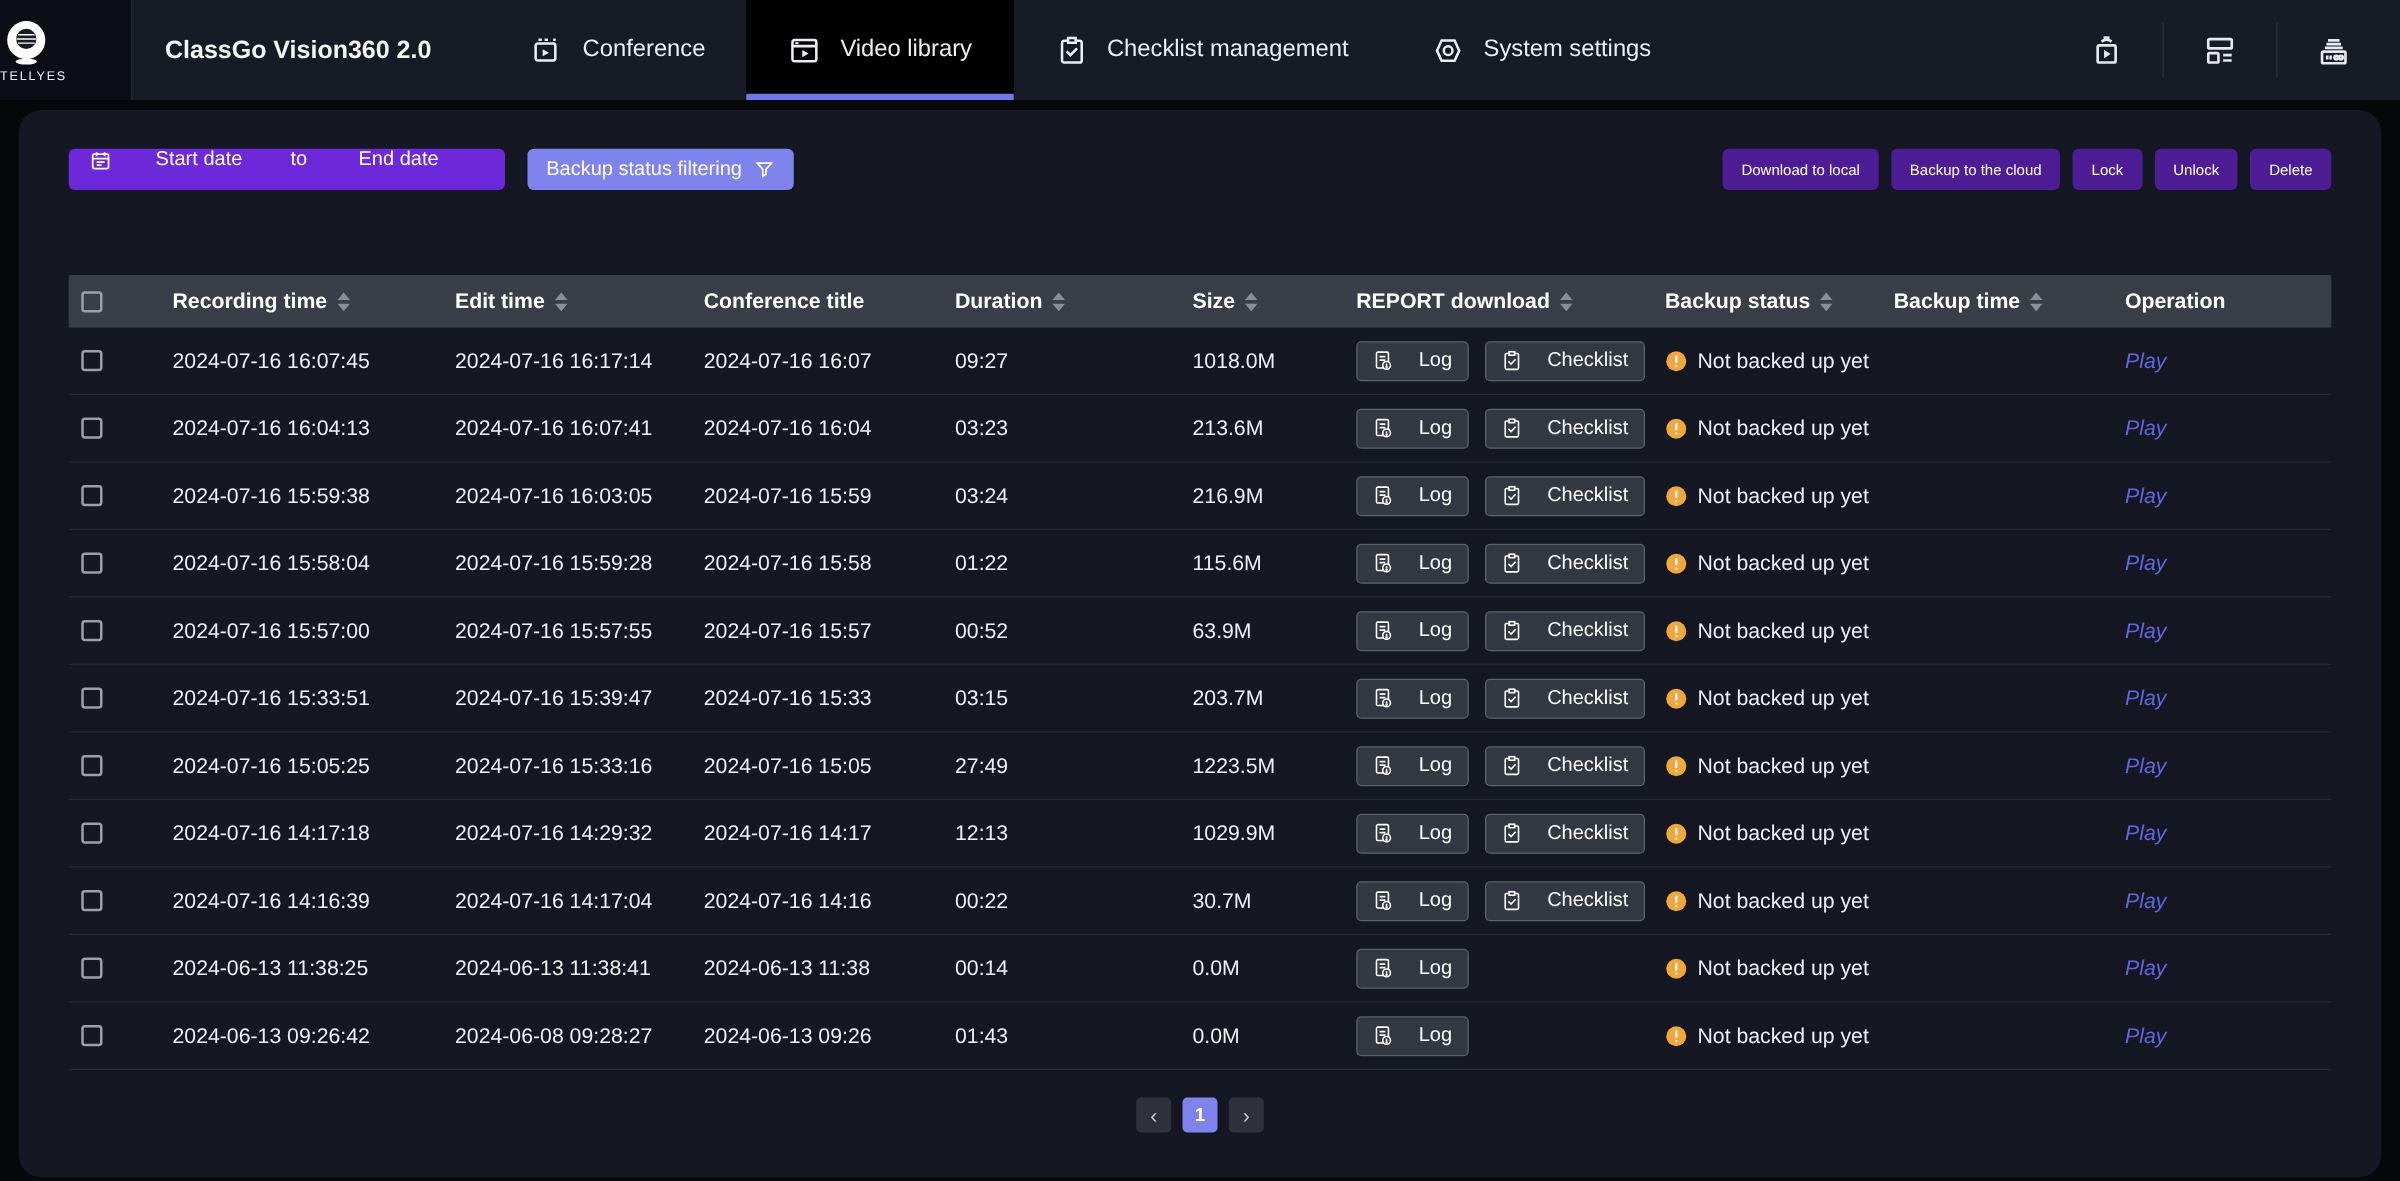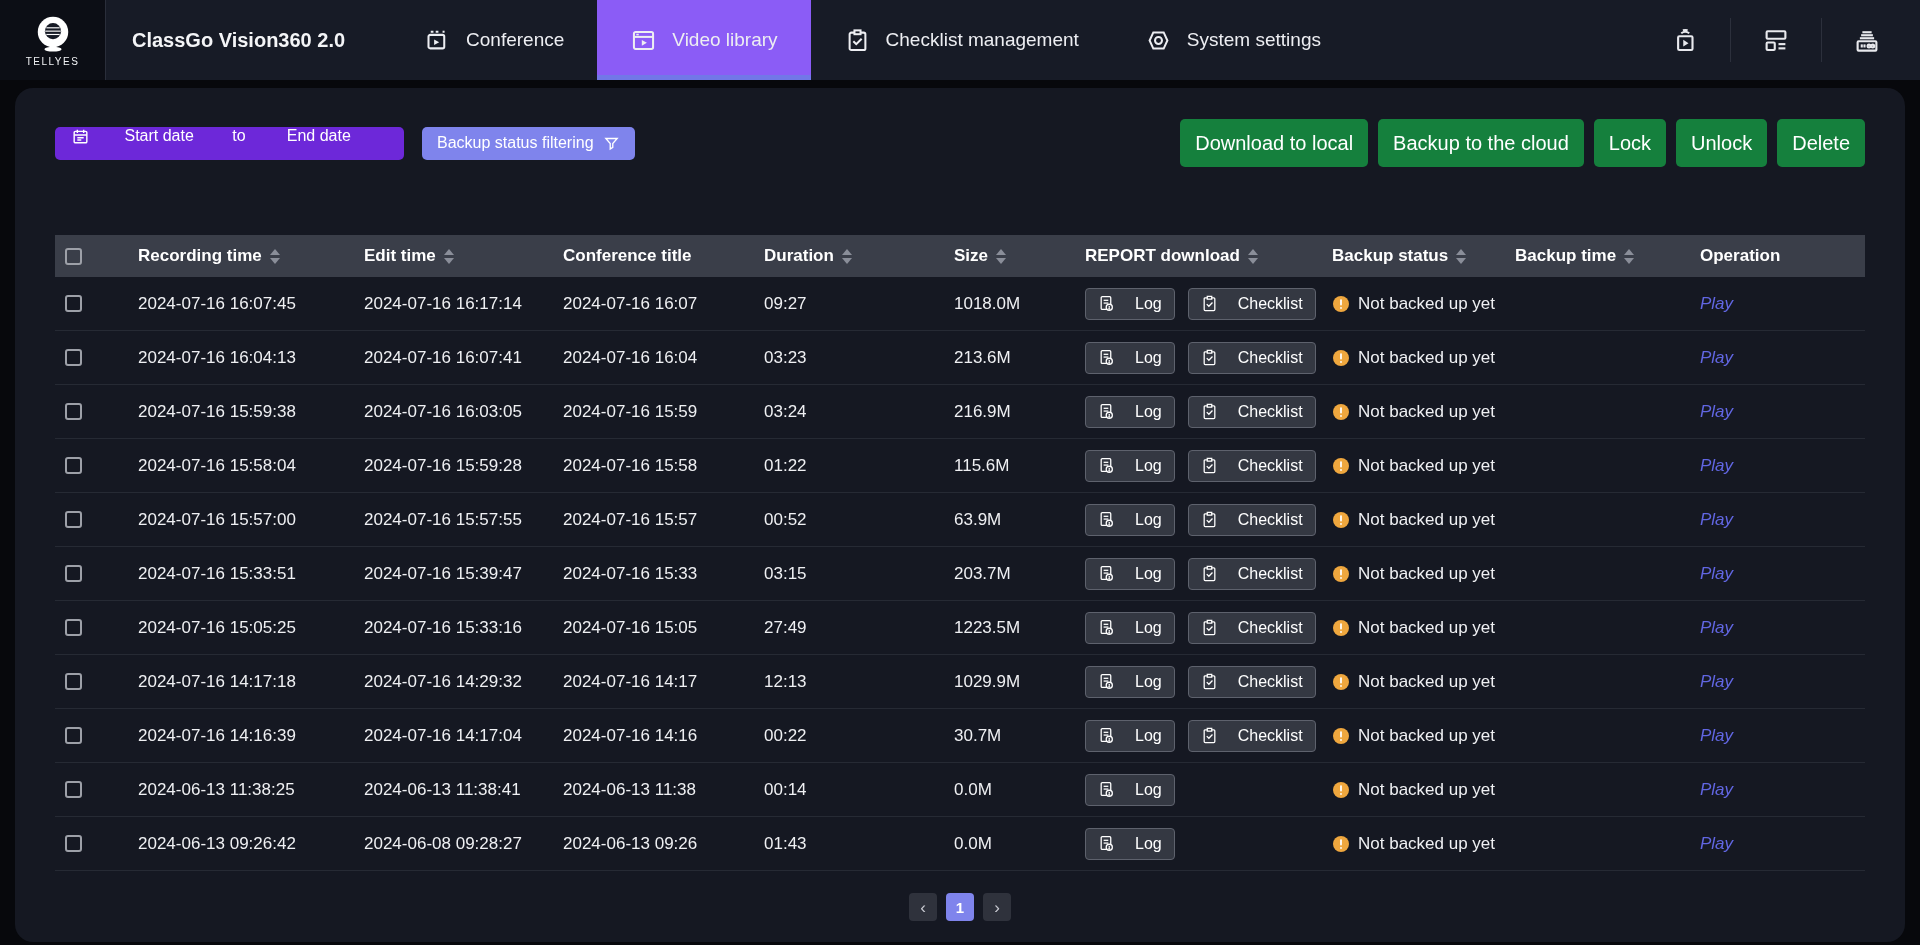--- a/index.html
+++ b/index.html
@@ -19,40 +19,39 @@
     background: #171B26;
     display: flex;
     align-items: stretch;
   }
   .logo-block {
     width: 106px;
     background: #0C0E15;
     border-right: 1px solid #2A2E3A;
     display: flex;
     flex-direction: column;
-    align-items: center;
     justify-content: center;
     gap: 2px;
   }
   .logo-text { font-size: 10px; letter-spacing: 1.5px; color: #F2F3F5; }
   .app-title {
     display: flex; align-items: center;
     font-size: 20px; font-weight: 700; color: #F4F5F7;
     padding: 0 46px 0 26px;
     white-space: nowrap;
   }
   .tabs { display: flex; align-items: stretch; }
   .tab {
     display: flex; align-items: center; gap: 15px;
     padding: 0 33px;
     font-size: 19px; color: #EDEEF2;
     position: relative; cursor: pointer; white-space: nowrap;
   }
   .tab .tab-ic { color: #EDEEF2; }
-  .tab.active { background: #8b5cf6; }
+  .tab.active { background: #000000; }
   .tab.active::after {
     content: ""; position: absolute; left: 0; right: 0; bottom: 0;
     height: 5px; background: #7277E8;
   }
   .top-actions {
     margin-left: auto;
     display: flex; align-items: center;
     padding-right: 38px; gap: 30px;
   }
   .top-ic {
@@ -86,24 +85,24 @@
   .filter-btn {
     margin-left: 18px; height: 33px;
     background: #7F84EC; border: none; border-radius: 5px;
     color: #FFFFFF; font-size: 16px;
     display: flex; align-items: center; gap: 9px;
     padding: 0 15px; cursor: pointer;
     font-family: inherit;
   }
   .actions { margin-left: auto; display: flex; gap: 10px; }
   .action-btn {
-    height: 48px; padding: 0 15px;
-    background: #15803d; color: #FFFFFF;
+    height: 33px; padding: 0 15px;
+    background: #4c1d95; color: #FFFFFF;
     border: none; border-radius: 5px;
-    font-size: 20px; cursor: pointer; white-space: nowrap;
+    font-size: 12px; cursor: pointer; white-space: nowrap;
     font-family: inherit;
   }
 
   
   .table { margin-top: 68px; --cols: 83px 226px 199px 201px 190px 131px 247px 183px 185px minmax(0,1fr); }
   .thead {
     display: grid; grid-template-columns: var(--cols);
     background: #3A3E49; height: 42px;
     align-items: center;
     font-weight: 700; font-size: 17px; color: #FFFFFF;

